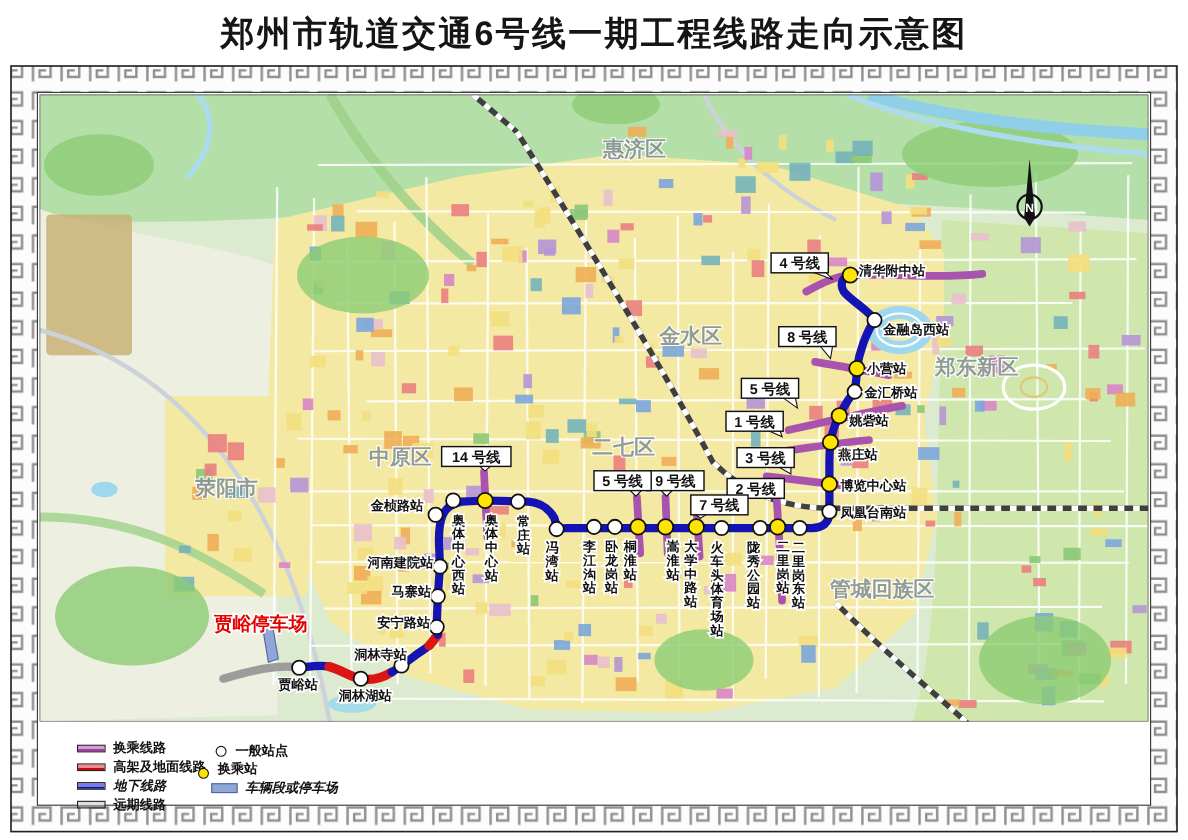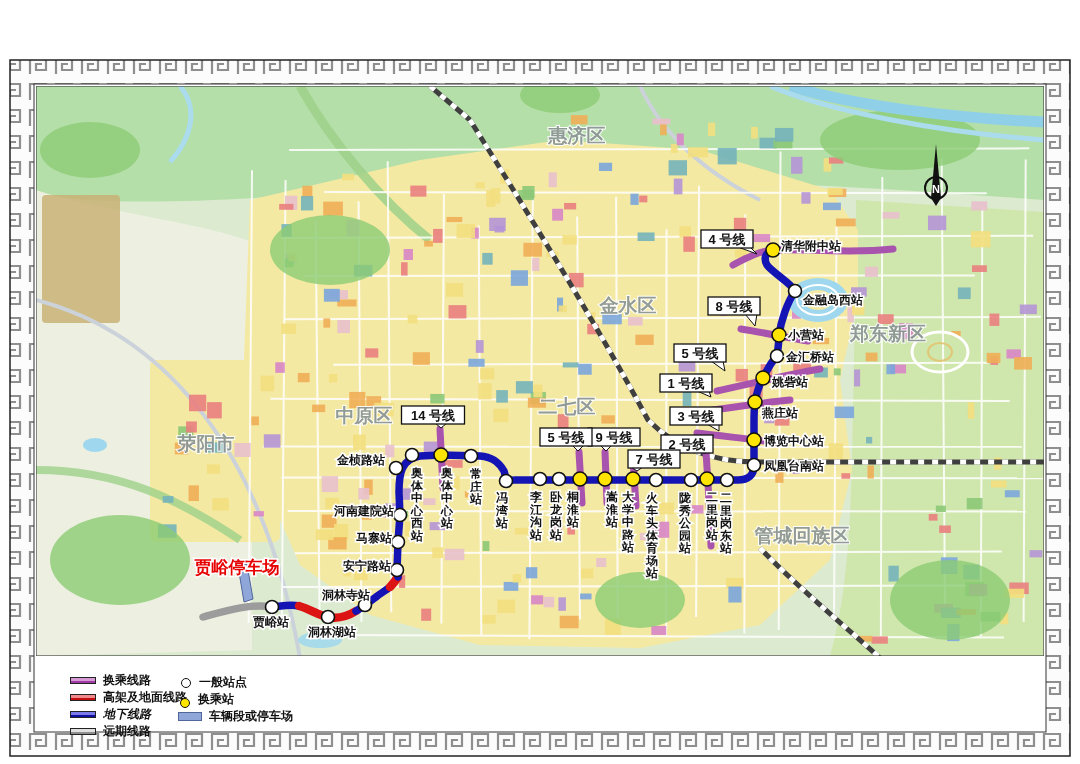--- a/index.html
+++ b/index.html
@@ -13,20 +13,21 @@
           font-size:12px;font-weight:bold;color:#111;}
   .sw{display:inline-block;width:26px;height:7px;border:1px solid #222;margin-right:7px;box-sizing:border-box;}
   .sw-depot{width:24px;height:9px;border:1px solid #51679c;}
   .dot{display:inline-block;width:10px;height:10px;border:1.5px solid #111;border-radius:50%;
        margin-right:8px;box-sizing:border-box;background:#fff;}
 </style>
 </head>
 <body>
 
 <div class="page">
+  <div class="title">郑州市轨道交通6号线一期工程线路走向示意图</div>
 
   <svg id="mapsvg" width="1080" height="764" viewBox="0 0 1080 764" style="position:absolute;left:0;top:0;">
       <defs>
         <pattern id="mea" width="26" height="26" patternUnits="userSpaceOnUse">
           <rect width="26" height="26" fill="#fcfcfc"></rect>
           <path d="M4,22 V6 H20 V18 H10 V12 H16" fill="none" stroke="#8f8f8f" stroke-width="2.2"></path>
         </pattern>
         <clipPath id="mapclip">
           <rect x="36" y="86" width="1008" height="570"></rect>
         </clipPath>
@@ -509,26 +510,26 @@
       <span>高架及地面线路</span>
     </div>
     <div class="lg-row" style="left:70px;top:706px;font-style:italic;">
       <span class="sw" id="sw2" style="background: linear-gradient(rgb(122, 122, 232) 0px, rgb(122, 122, 232) 3px, rgb(13, 13, 158) 3px);"></span>
       <span>地下线路</span>
     </div>
     <div class="lg-row" style="left:70px;top:723px;text-align:right;">
       <span class="sw" id="sw3" style="background: linear-gradient(rgb(224, 224, 224) 0px, rgb(224, 224, 224) 3px, rgb(142, 142, 142) 3px);"></span>
       <span>远期线路</span>
     </div>
-    <div class="lg-row" style="left:181px;top:674px;text-align:right;">
+    <div class="lg-row" style="left:196px;top:674px;text-align:right;">
       <span class="dot" id="dot0" style="background: rgb(255, 255, 255);"></span>
       <span>一般站点</span>
     </div>
     <div class="lg-row" style="left:180px;top:691px;align-items:flex-end;">
       <span class="dot" id="dot1" style="background: rgb(255, 228, 0);"></span>
       <span>换乘站</span>
     </div>
-    <div class="lg-row" style="left:178px;top:708px;">
+    <div class="lg-row" style="left:192px;top:708px;font-style:italic;">
       <span class="sw sw-depot" id="swd" style="background: rgb(143, 166, 216);"></span>
       <span>车辆段或停车场</span>
     </div>
   </div>
 </div>
 
 </body></html>

